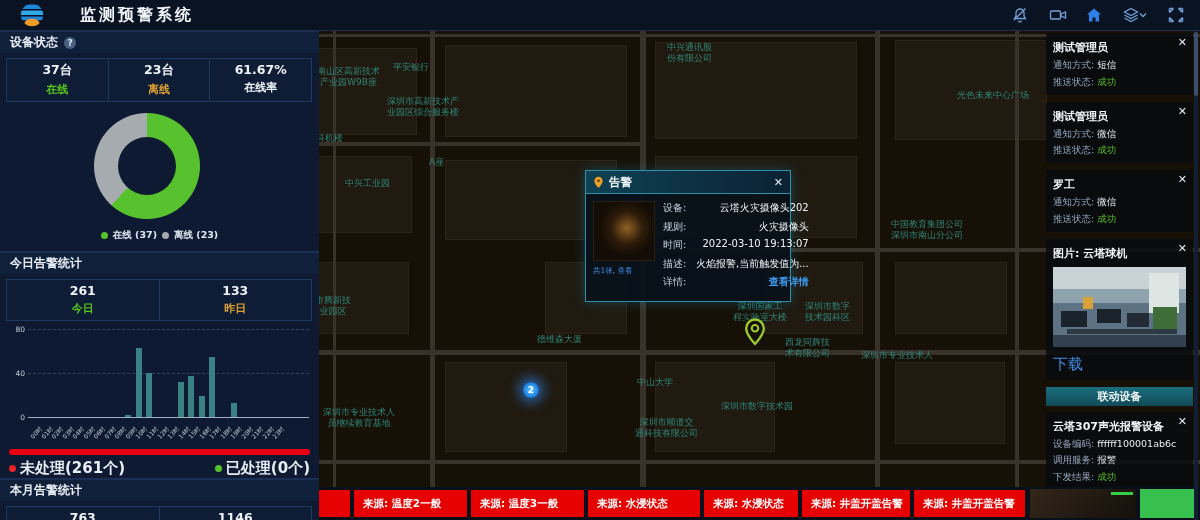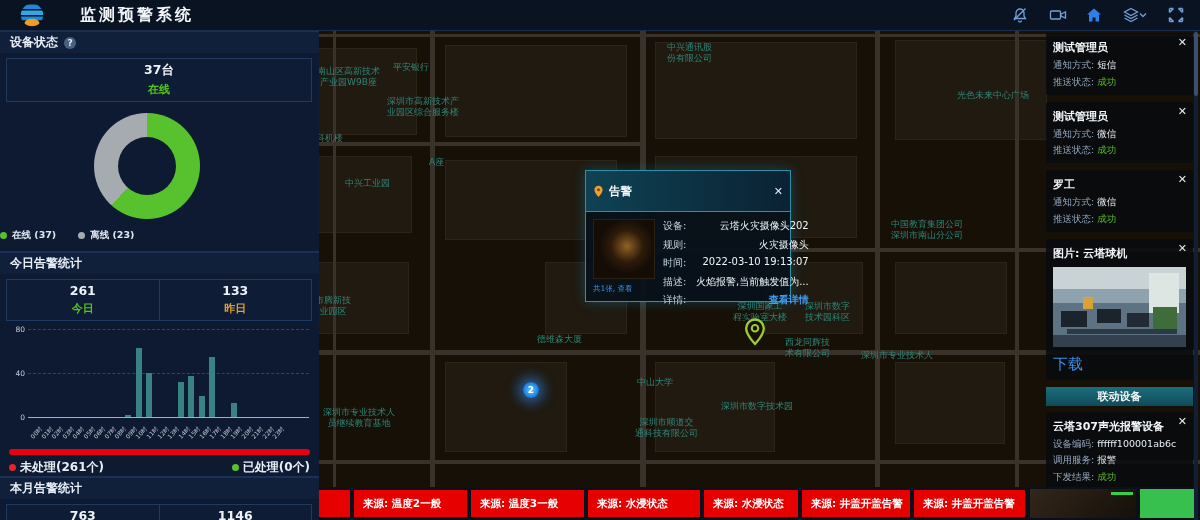--- a/index.html
+++ b/index.html
@@ -15,48 +15,48 @@
   #lp{position:absolute;left:0;top:30px;width:319px;height:490px;background:#0d1a31;z-index:50;overflow:hidden;}
   .sec-hd{height:21px;line-height:21px;padding:0 10px;font-size:12px;font-weight:bold;color:#e9eff6;background:#101f3a;border-top:2px solid #1b3054;display:flex;align-items:center;gap:6px;}
   .help{width:12px;height:12px;border-radius:50%;background:#49617f;color:#dfe9f4;font-size:9px;line-height:12px;text-align:center;font-weight:bold;cursor:pointer;}
   .stats{display:flex;margin:5px 7px 3px 7px;}
   .stat{flex:1;border:1px solid #1e3a60;margin-left:-1px;text-align:center;padding:3px 0 4px 0;background:#0e1c36;}
   .stat .v{font-size:12.5px;font-weight:bold;color:#eef3f8;}
   .stat .l{font-size:11px;margin-top:3px;font-weight:bold;}
   #donut-wrap{height:146px;position:relative;}
   #donut{position:absolute;left:94px;top:8px;width:106px;height:106px;border-radius:50%;}
   #donut-hole{position:absolute;left:24px;top:24px;width:58px;height:58px;border-radius:50%;background:#0d1a31;}
-  #donut-legend{position:absolute;left:0;right:0;top:124px;display:flex;gap:22px;}
+  #donut-legend{position:absolute;left:0;right:0;top:124px;display:flex;justify-content:center;gap:5px;}
   .lg-it{display:flex;align-items:center;gap:5px;font-size:9.5px;color:#dfe8f2;font-weight:bold;}
   .dot{width:7px;height:7px;border-radius:50%;}
   
   #bchart{position:relative;height:122px;margin:4px 8px 0 8px;overflow:hidden;}
   #plot{position:absolute;left:20px;right:2px;top:4px;height:88px;border-bottom:1px solid #9fb0c0;}
   .gline{position:absolute;left:0;right:0;border-top:1px dashed #33435f;}
   .ylab{position:absolute;width:16px;text-align:right;font-size:7.5px;color:#c4ced9;}
   .bar{position:absolute;bottom:0;width:6px;background:#3a8184;}
   .xlab{position:absolute;top:96px;font-size:6px;color:#c4ced9;transform:rotate(-48deg);transform-origin:right top;width:22px;text-align:right;white-space:nowrap;}
   
   #prog{margin:2px 9px 0 9px;}
   #prog-bar{height:6px;border-radius:3px;background:#e60012;}
-  #prog-leg{display:flex;justify-content:space-between;margin-top:4px;font-size:12px;color:#e8eef5;font-weight:bold;}
+  #prog-leg{display:flex;justify-content:space-between;margin-top:4px;font-size:15px;color:#e8eef5;font-weight:bold;}
   .pl-it{display:flex;align-items:center;gap:4px;}
   
   #map{position:absolute;left:295px;top:30px;width:905px;height:490px;background:#171007;overflow:hidden;cursor:grab;}
   .blk{position:absolute;background:#201a10;border:1px solid #2b2417;}
   .road{position:absolute;background:#39322a;}
   .mlab{position:absolute;color:#2f8578;font-size:9px;line-height:1.2;white-space:pre-line;text-align:center;z-index:10;}
   #cluster{position:absolute;width:16px;height:16px;border-radius:50%;z-index:20;cursor:pointer;
     background:radial-gradient(circle,#59d0ff 0%,#1f7ce0 65%,#1556b0 100%);
     box-shadow:0 0 12px 5px rgba(45,140,255,.55);color:#fff;font-size:9px;font-weight:bold;text-align:center;line-height:16px;}
   #gpin{position:absolute;z-index:20;cursor:pointer;}
   
   #popup{position:absolute;left:290px;top:140px;width:204px;height:130px;z-index:30;
     background:rgba(8,18,26,.96);border:1px solid #2e8fa6;box-shadow:0 0 12px rgba(0,190,255,.25);}
-  #pp-hd{height:22px;display:flex;align-items:center;background:linear-gradient(90deg,#0f4254,#0a2233);border-bottom:1px solid #2e8fa6;padding:9px 7px;gap:5px;}
+  #pp-hd{height:22px;display:flex;align-items:center;background:linear-gradient(90deg,#0f4254,#0a2233);border-bottom:1px solid #2e8fa6;padding:0 7px;gap:5px;}
   #pp-title{font-size:11.5px;font-weight:bold;color:#f2f7fb;flex:1;}
   .close-x{color:#e6eef6;font-size:11px;cursor:pointer;line-height:1;}
   #pp-body{display:flex;padding:7px 7px 0 7px;gap:8px;}
   #pp-thumb{width:60px;height:58px;background:#140d06;border:1px solid #2a2014;
     background-image:radial-gradient(circle at 55% 45%,rgba(245,166,60,.55),rgba(120,70,20,.25) 35%,transparent 60%);}
   #pp-thumb-cap{font-size:7.5px;color:#3f8fe8;margin-top:5px;text-align:left;cursor:pointer;}
   .pp-row{display:flex;margin-bottom:4.5px;justify-content:space-between;}
   .pp-lab{width:33px;font-size:10px;color:#c3d2e0;flex:none;}
   .pp-val{font-size:10px;color:#f0f5fa;white-space:nowrap;}
   .pp-link{color:#3f9df2;cursor:pointer;font-weight:bold;}
@@ -257,20 +257,28 @@
 
   <div id="lp">
     <div class="sec-hd">
       <span>设备状态</span>
       <span class="help">?</span>
     </div>
     <div class="stats" id="dev-stats">
         <div class="stat">
           <div class="v">37台</div>
           <div class="l" style="color: rgb(82, 196, 26);">在线</div>
+        </div>
+        <div class="stat">
+          <div class="v">23台</div>
+          <div class="l" style="color: rgb(224, 160, 48);">离线</div>
+        </div>
+        <div class="stat">
+          <div class="v">61.67%</div>
+          <div class="l" style="color: rgb(238, 243, 248);">在线率</div>
         </div>
       </div>
     <div id="donut-wrap">
       <div id="donut" style="background: conic-gradient(rgb(87, 194, 45) 0deg, rgb(87, 194, 45) 222deg, rgb(166, 171, 176) 222deg, rgb(166, 171, 176) 360deg);">
           <div id="donut-hole"></div>
         </div>
       <div id="donut-legend">
           <span class="lg-it">
             <span class="dot" style="background: rgb(87, 194, 45);"></span>
             <span>在线 (37)</span>

